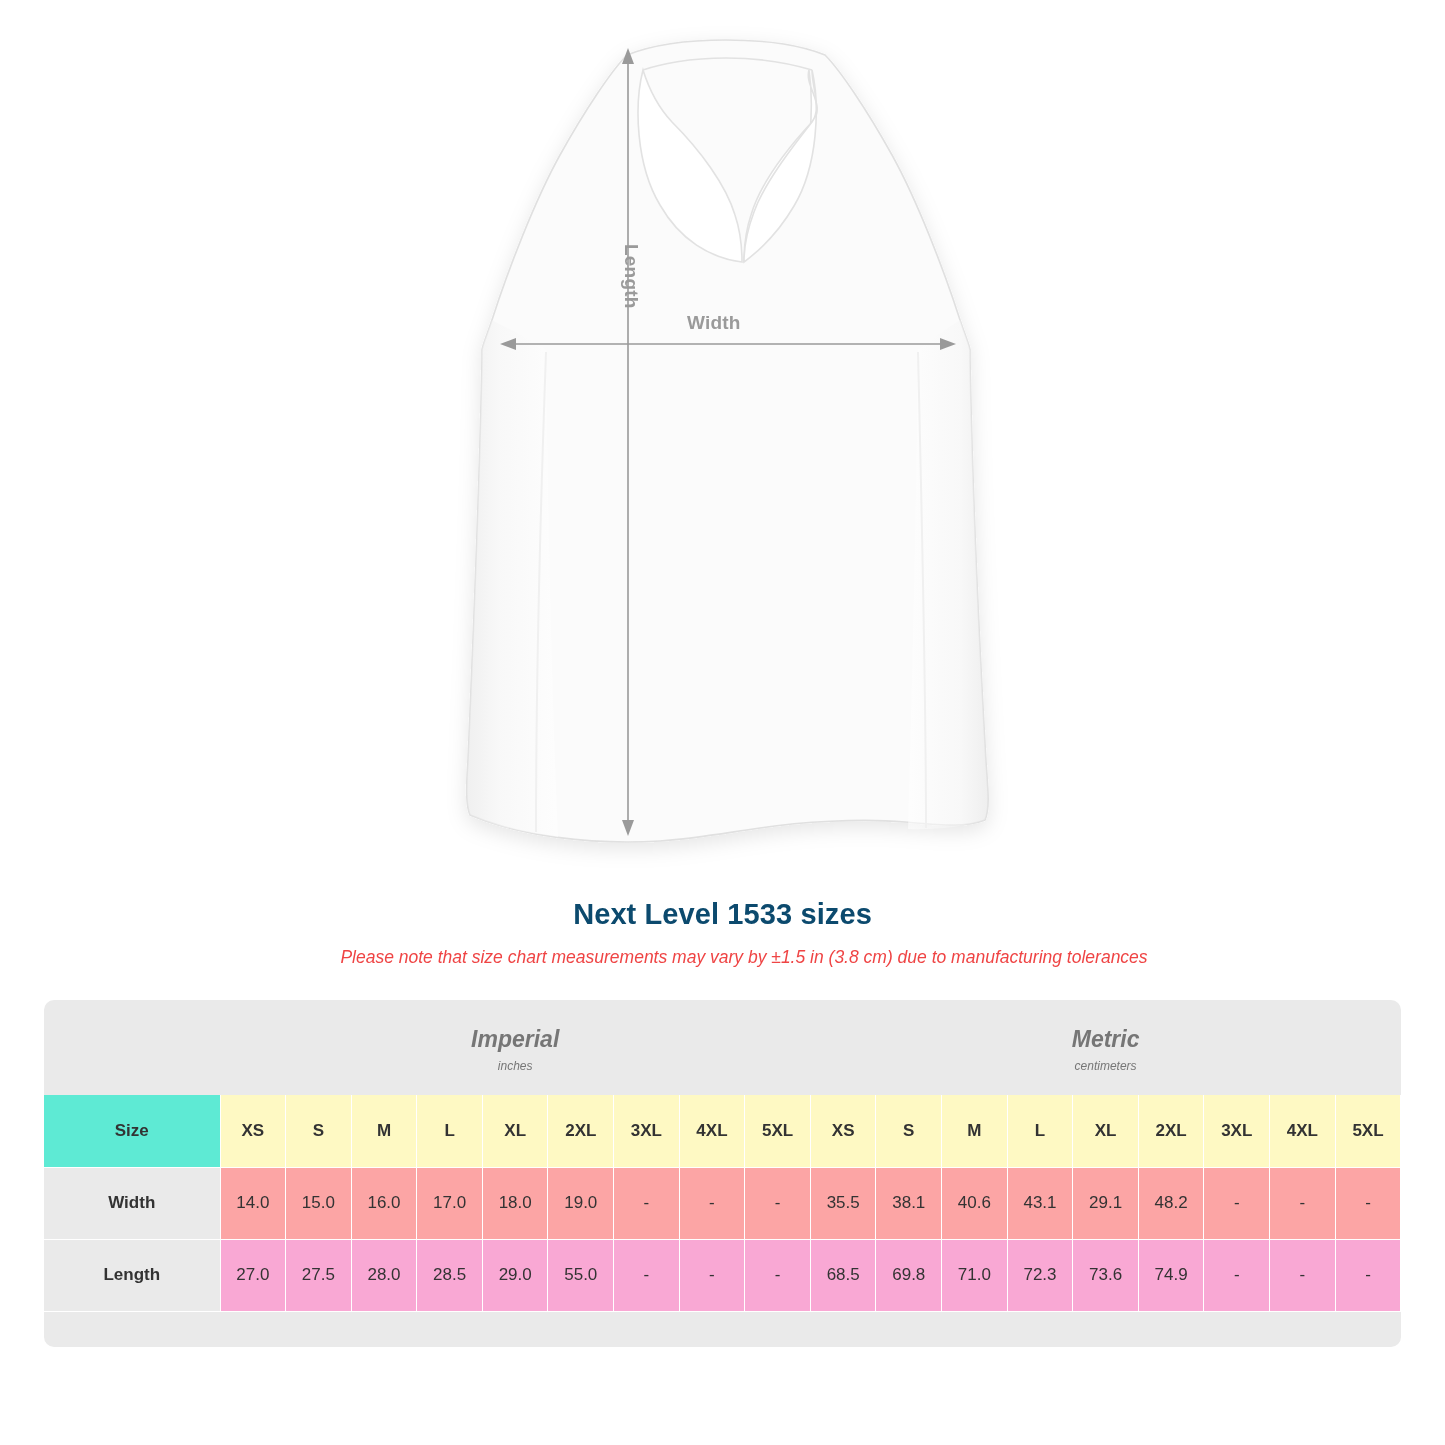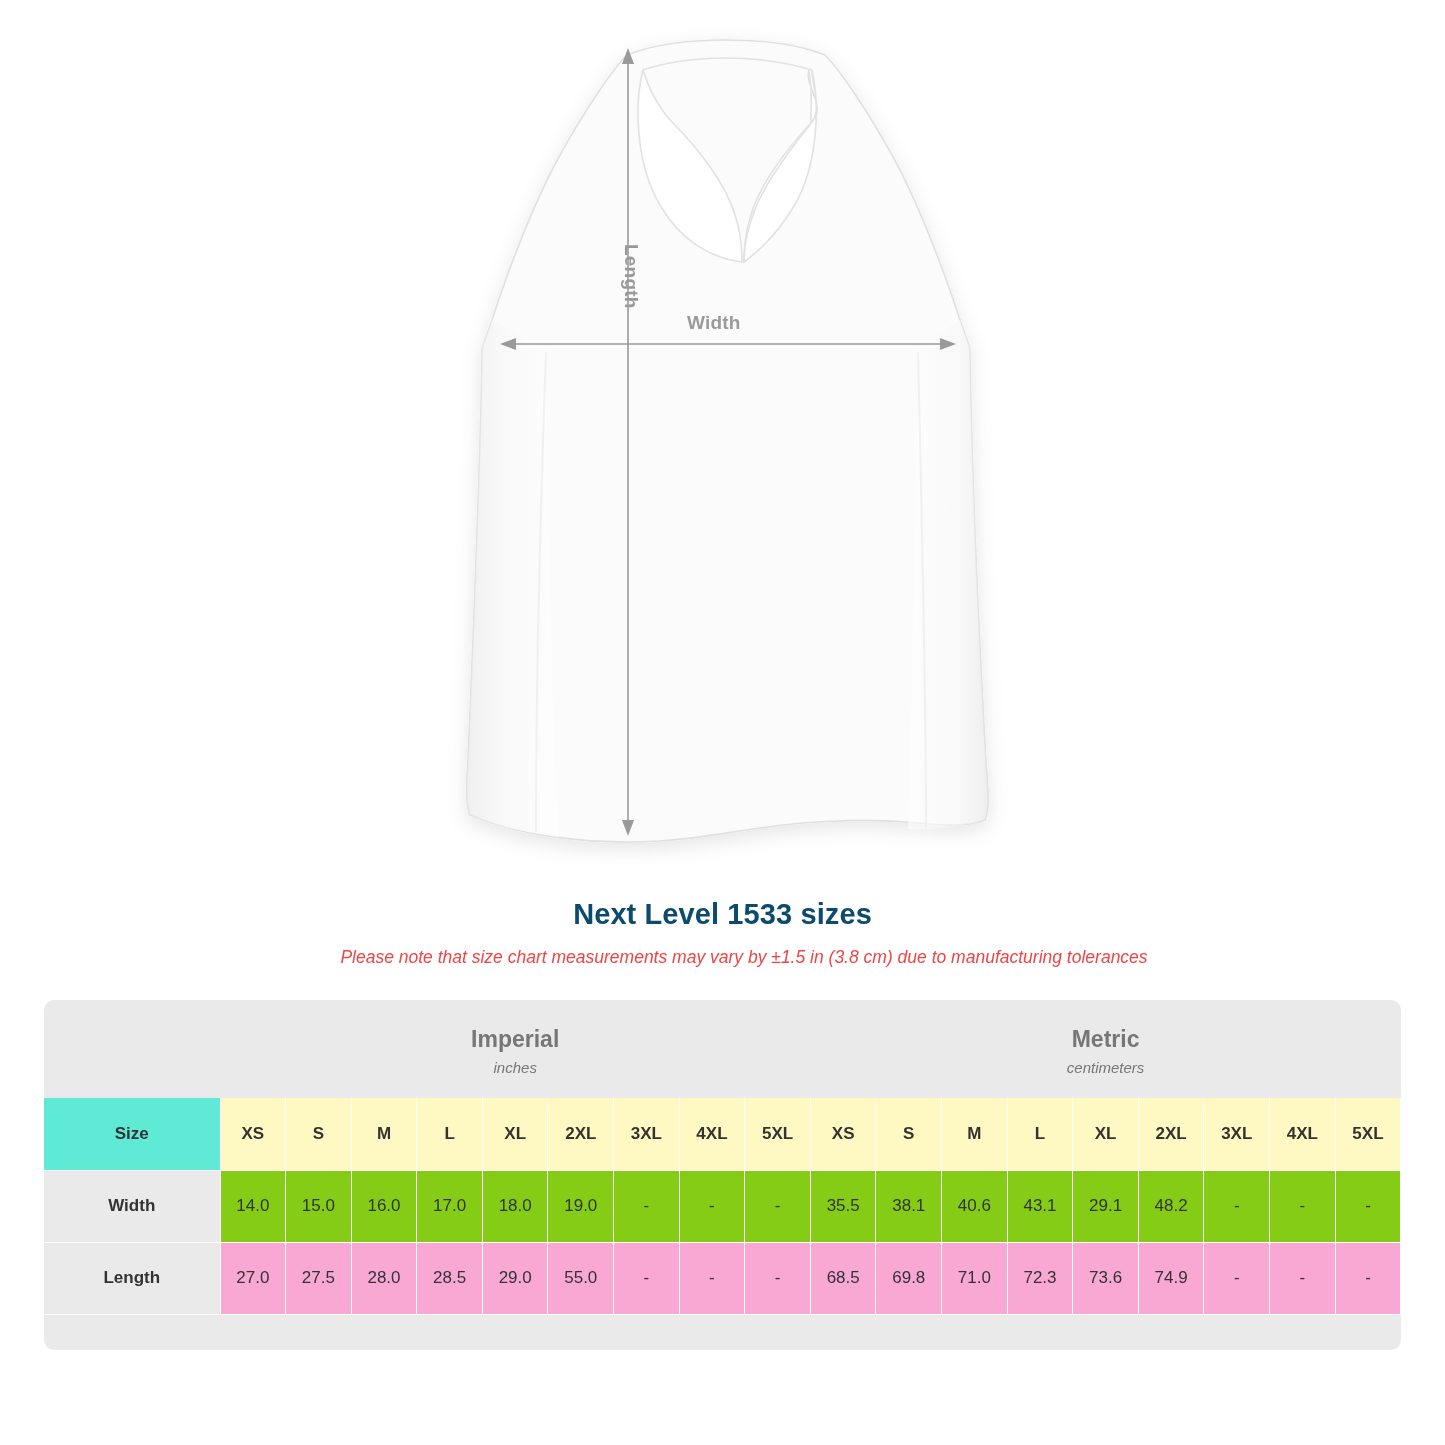--- a/index.html
+++ b/index.html
@@ -81,24 +81,25 @@
     border: none;
     padding: 0;
   }
   .unit-cell {
     text-align: center;
     padding: 26px 0 22px 0;
   }
   .unit-name {
     font-size: 23px;
     font-weight: bold;
+    font-style: italic;
     color: #767676;
   }
   .unit-sub {
-    font-size: 15px;
+    font-size: 12px;
     font-style: italic;
     color: #767676;
     margin-top: 6px;
   }
   table.size-table td, table.size-table th {
     border-right: 1px solid #ffffff;
     border-bottom: 1px solid #ffffff;
   }
   tr.header-row td {
     background: #fef9c3;
@@ -116,21 +117,21 @@
     height: 72px;
     color: #333333;
     font-size: 17px;
     background: #f9a8d4;
   }
   tr.data-row td.rowlabel {
     background: #eaeaea;
     font-weight: bold;
   }
   tr.shade td {
-    background: #84cc16;
+    background: #fca5a5;
   }
   tr.shade td.rowlabel {
     background: #eaeaea;
   }
   tr.footer-row td {
     background: #eaeaea;
     height: 36px;
     border: none;
   }
   .rowlabel { width: 176px; }

